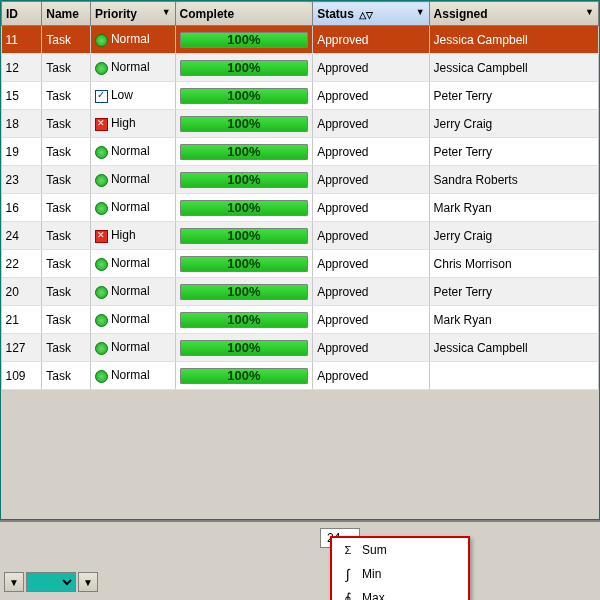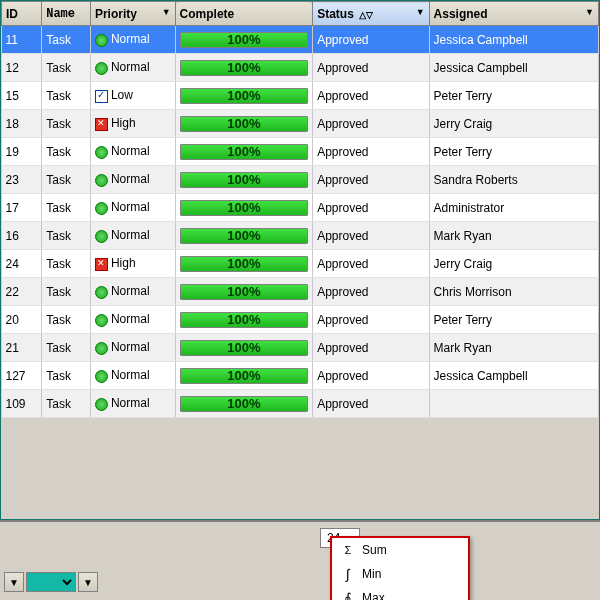--- a/index.html
+++ b/index.html
@@ -39,39 +39,39 @@
       white-space: nowrap;
       overflow: hidden;
       color: #000;
     }
 
     thead th.sorted {
       background: linear-gradient(to bottom, #dce8f8, #b8d0f0);
     }
 
     .col-id { width: 38px; }
-    .col-name { width: 46px; font-family: Liberation Mono, monospace; }
+    .col-name { width: 46px; }
     .col-priority { width: 80px; }
     .col-complete { width: 130px; border-radius: 6px; }
     .col-status { width: 110px; }
     .col-assigned { width: 160px; }
 
     tbody tr {
       height: 28px;
     }
 
     tbody tr:nth-child(odd) {
       background: #ffffff;
     }
     tbody tr:nth-child(even) {
       background: #f0f0f0;
     }
 
     tbody tr.selected {
-      background: #3b82f6;
+      background: #c2410c;
       color: #fff;
     }
 
     tbody td {
       border-right: 1px solid #c8c8c8;
       border-bottom: 1px solid #e0e0e0;
       padding: 2px 4px;
       white-space: nowrap;
       overflow: hidden;
     }
@@ -341,33 +341,20 @@
           <td>
             <div class="progress-bar-container">
       <div class="progress-bar-fill"></div>
       <div class="progress-text">100%</div>
     </div>
           </td>
           <td>Approved</td>
           <td>Sandra Roberts</td>
         </tr>
         <tr>
-          <td>17</td>
-          <td>Task</td>
-          <td><span class="normal-icon"></span>Normal</td>
-          <td>
-            <div class="progress-bar-container">
-      <div class="progress-bar-fill"></div>
-      <div class="progress-text">100%</div>
-    </div>
-          </td>
-          <td>Approved</td>
-          <td>Administrator</td>
-        </tr>
-        <tr>
           <td>16</td>
           <td>Task</td>
           <td><span class="normal-icon"></span>Normal</td>
           <td>
             <div class="progress-bar-container">
       <div class="progress-bar-fill"></div>
       <div class="progress-text">100%</div>
     </div>
           </td>
           <td>Approved</td>

